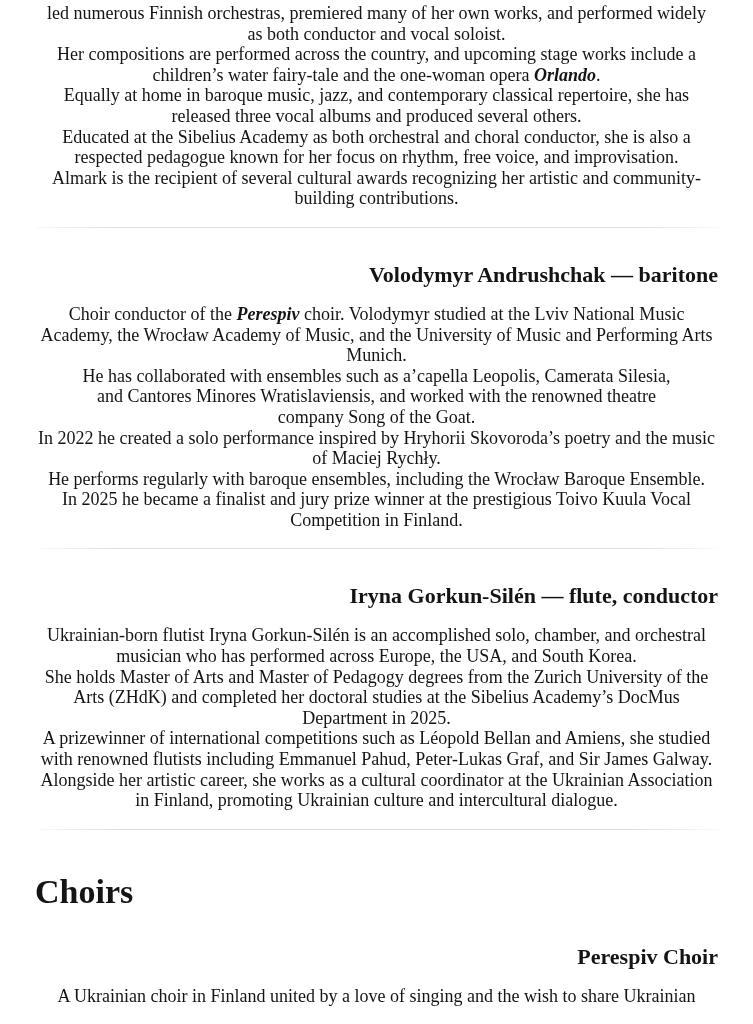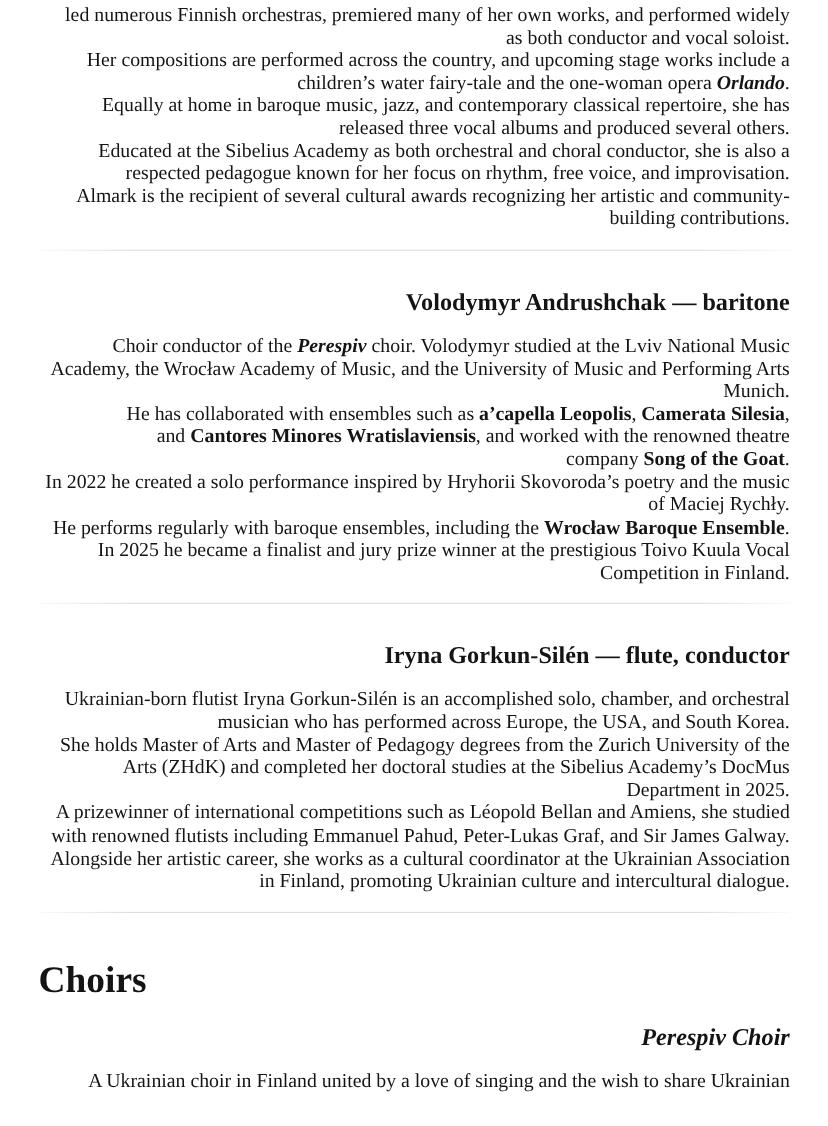--- a/index.html
+++ b/index.html
@@ -14,23 +14,23 @@
     color: #141414;
     font-family: "Liberation Serif", serif;
   }
   .doc {
     padding: 3px 35px 0 35px;
   }
   p.para {
     font-size: 18px;
     line-height: 20.6px;
     margin: 0;
-    text-align: right;
+    text-align: center;
   }
-  p.para strong { font-weight: bold; }
+  p.para strong { font-weight: normal; }
   p.para em { font-style: italic; font-weight: bold; }
   hr.sep {
     border: 0;
     height: 1px;
     margin: 18px 0 0 0;
     background: linear-gradient(to right,
       rgba(0,0,0,0.02),
       rgba(0,0,0,0.13) 12%,
       rgba(0,0,0,0.13) 88%,
       rgba(0,0,0,0.02));
@@ -44,22 +44,21 @@
     text-align: right;
   }
   h1.big-heading {
     font-family: "Liberation Serif", serif;
     font-size: 34px;
     line-height: 40px;
     font-weight: bold;
     margin: 42px 0 16px 0;
   }
   h1.big-heading + h3.sub-heading {
-    margin-top: 18px;
-    font-style: italic;
+    margin-top: 32px;
   }
 </style>
 </head>
 <body>
 
 <div class="doc">
     <p class="para"><span>led numerous Finnish orchestras, premiered many of her own works, and performed widely</span><br><span>as both conductor and vocal soloist.</span><br><span>Her compositions are performed across the country, and upcoming stage works include a</span><br><span>children’s water fairy-tale and the one-woman opera </span><em>Orlando</em><span>.</span><br><span>Equally at home in baroque music, jazz, and contemporary classical repertoire, she has</span><br><span>released three vocal albums and produced several others.</span><br><span>Educated at the Sibelius Academy as both orchestral and choral conductor, she is also a</span><br><span>respected pedagogue known for her focus on rhythm, free voice, and improvisation.</span><br><span>Almark is the recipient of several cultural awards recognizing her artistic and community-</span><br><span>building contributions.</span></p>
     <hr class="sep">
     <h3 class="sub-heading">Volodymyr Andrushchak — baritone</h3>
     <p class="para"><span>Choir conductor of the </span><em>Perespiv</em><span> choir. Volodymyr studied at the Lviv National Music</span><br><span>Academy, the Wrocław Academy of Music, and the University of Music and Performing Arts</span><br><span>Munich.</span><br><span>He has collaborated with ensembles such as </span><strong>a’capella Leopolis</strong><span>, </span><strong>Camerata Silesia</strong><span>,</span><br><span>and </span><strong>Cantores Minores Wratislaviensis</strong><span>, and worked with the renowned theatre</span><br><span>company </span><strong>Song of the Goat</strong><span>.</span><br><span>In 2022 he created a solo performance inspired by Hryhorii Skovoroda’s poetry and the music</span><br><span>of Maciej Rychły.</span><br><span>He performs regularly with baroque ensembles, including the </span><strong>Wrocław Baroque Ensemble</strong><span>.</span><br><span>In 2025 he became a finalist and jury prize winner at the prestigious Toivo Kuula Vocal</span><br><span>Competition in Finland.</span></p>

